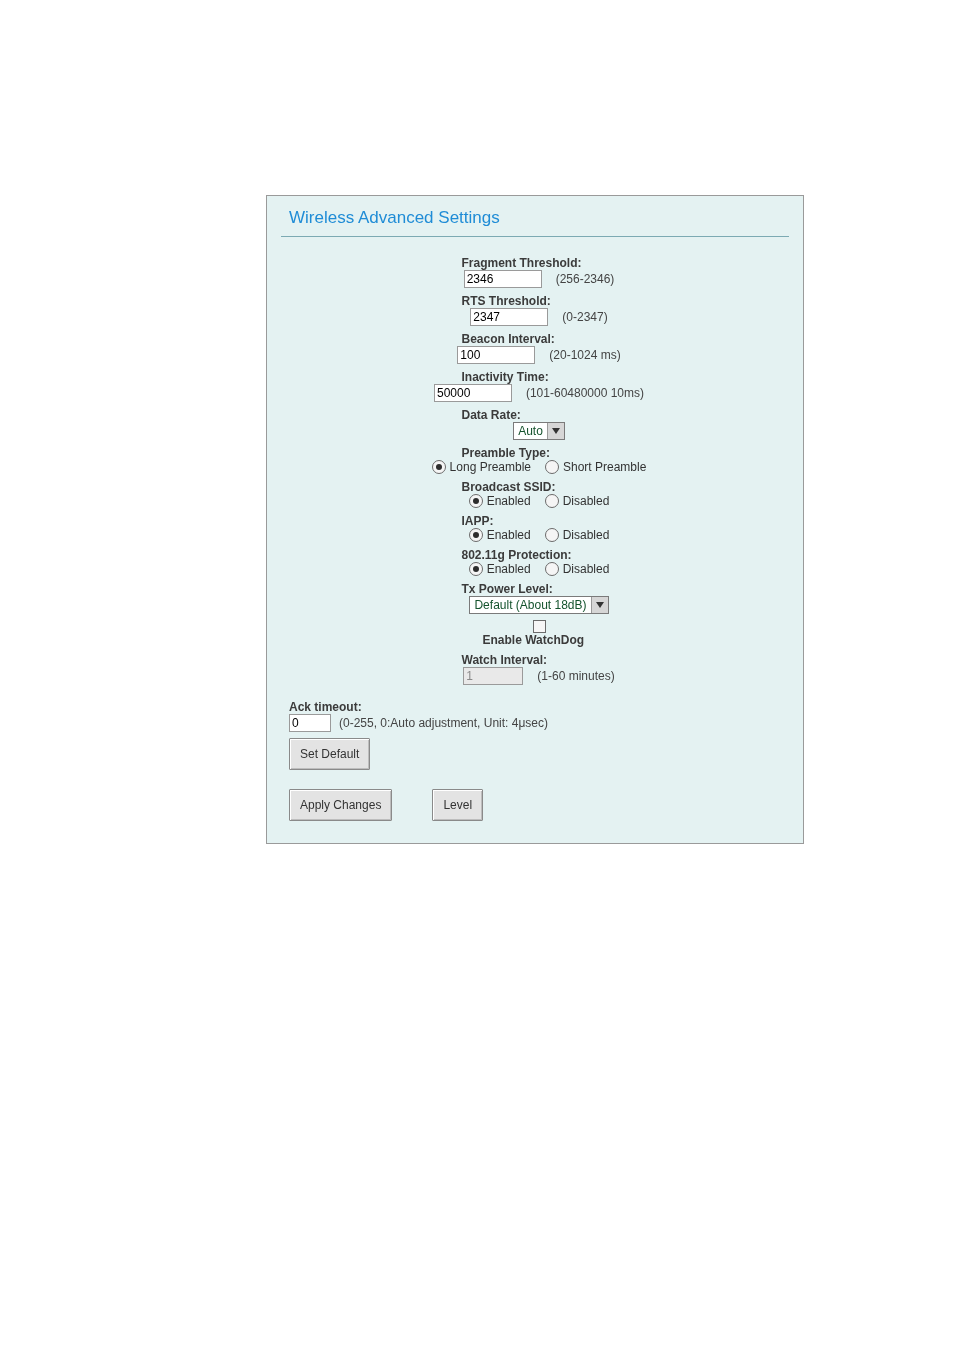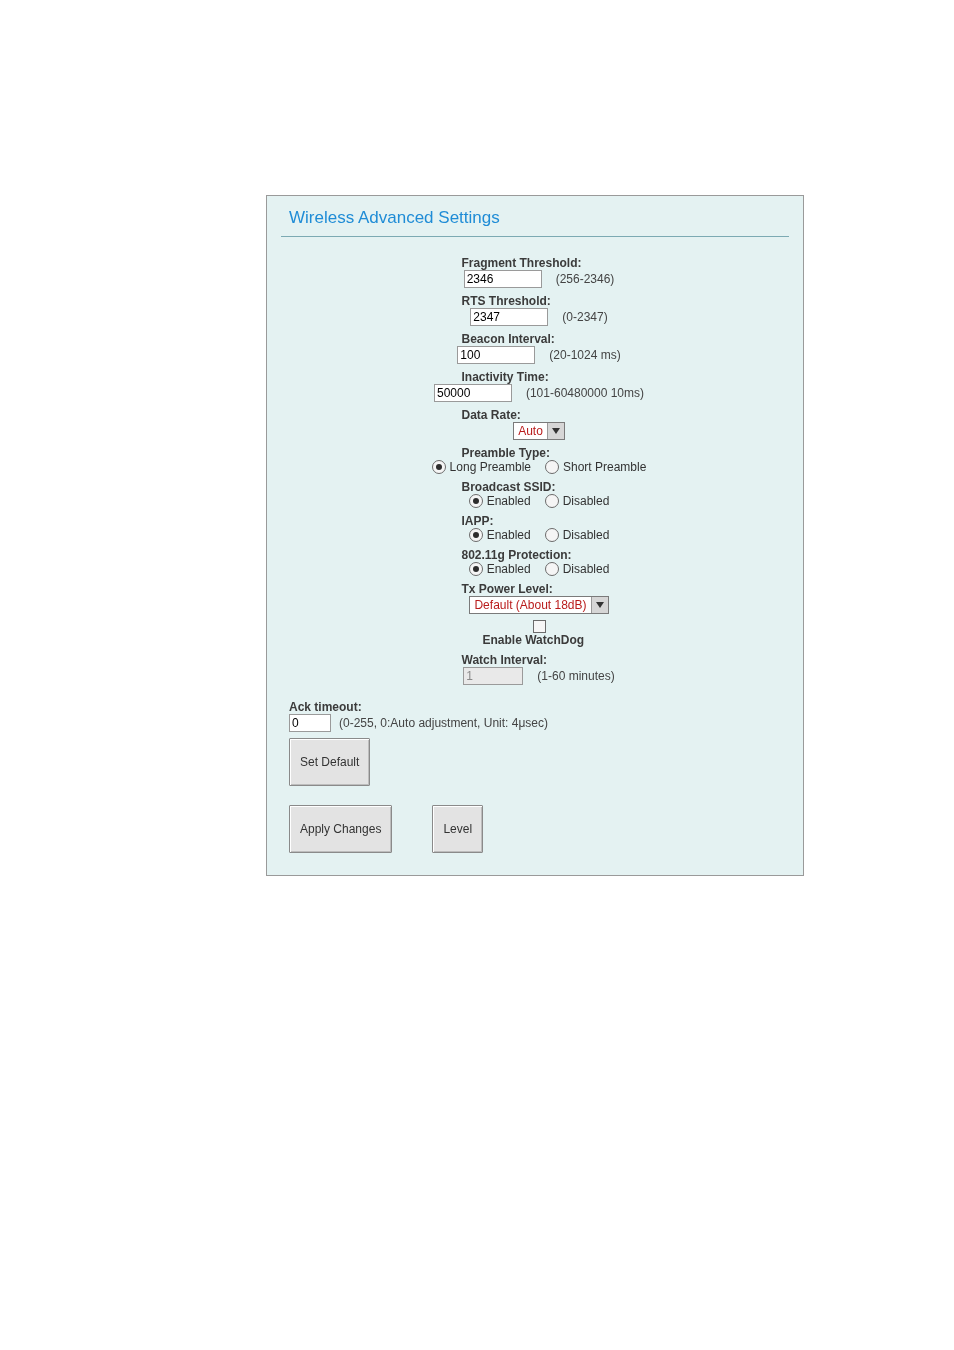--- a/index.html
+++ b/index.html
@@ -73,21 +73,21 @@
   }
   
   .select {
     display: inline-flex;
     align-items: center;
     border: 1px solid #7a7a7a;
     background: #efefef;
     height: 18px;
     box-sizing: border-box;
     font-size: 12px;
-    color: #b91c1c;
+    color: #14532d;
     cursor: pointer;
   }
   .select .sel-text {
     padding: 0 4px 0 4px;
     background: #ffffff;
     height: 100%;
     display: inline-flex;
     align-items: center;
   }
   .select .sel-btn {
@@ -115,21 +115,21 @@
   
   .checkbox {
     width: 13px; height: 13px; border: 1px solid #6b6b6b; background: #f6f6f6;
     box-sizing: border-box; cursor: pointer; display: inline-block;
   }
   .wd-row .label { padding-left: 18px; width: 137px; }
   
   .btn {
     display: inline-flex; align-items: center; justify-content: center;
     border: 1px solid #8a8a8a; background: #e3e3e3;
-    height: 22px; padding: 12px 10px; font-size: 12px; color: #333;
+    height: 22px; padding: 4px 10px; font-size: 12px; color: #333;
     cursor: pointer; border-radius: 1px;
     box-shadow: inset 1px 1px 0 #ffffff, inset -1px -1px 0 #bdbdbd;
   }
   .ack-field-col { display:flex; flex-direction:column; gap:6px; }
   .ack-line1 { display:flex; align-items:center; gap:8px; }
   .footer-row {
     display:flex; align-items:center; gap:40px;
     padding: 16px 14px 4px 22px;
   }
 </style>

